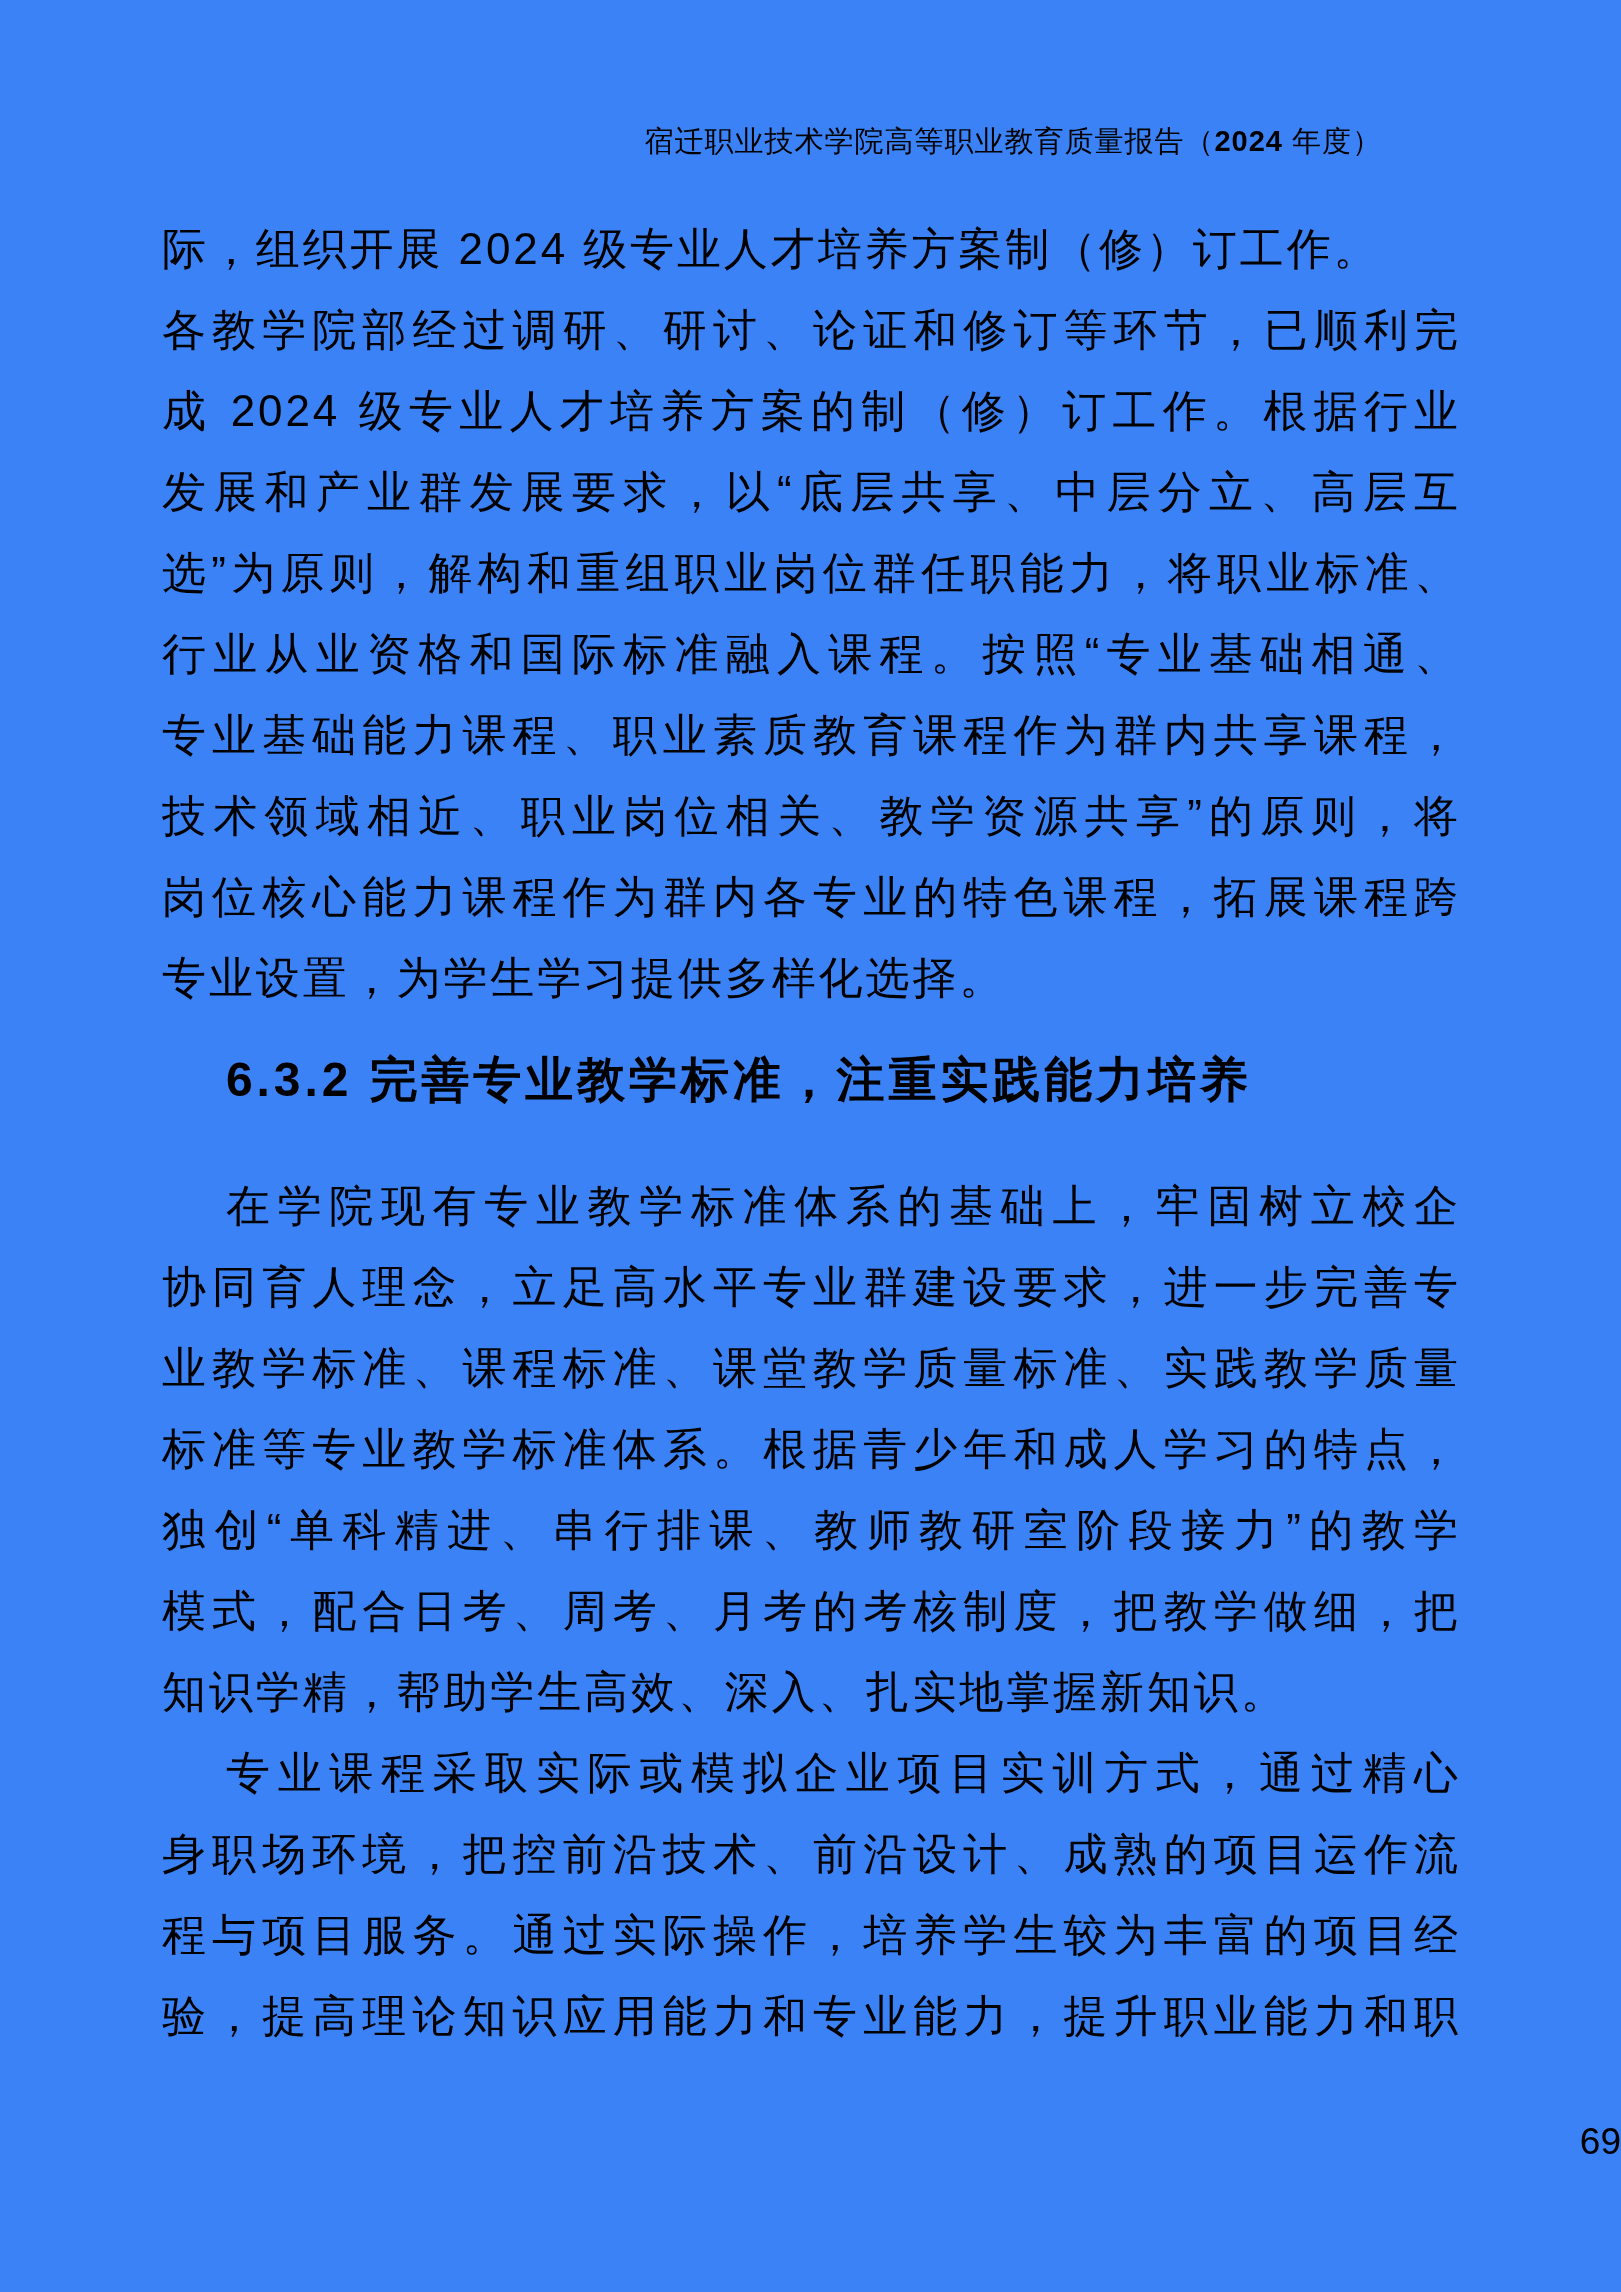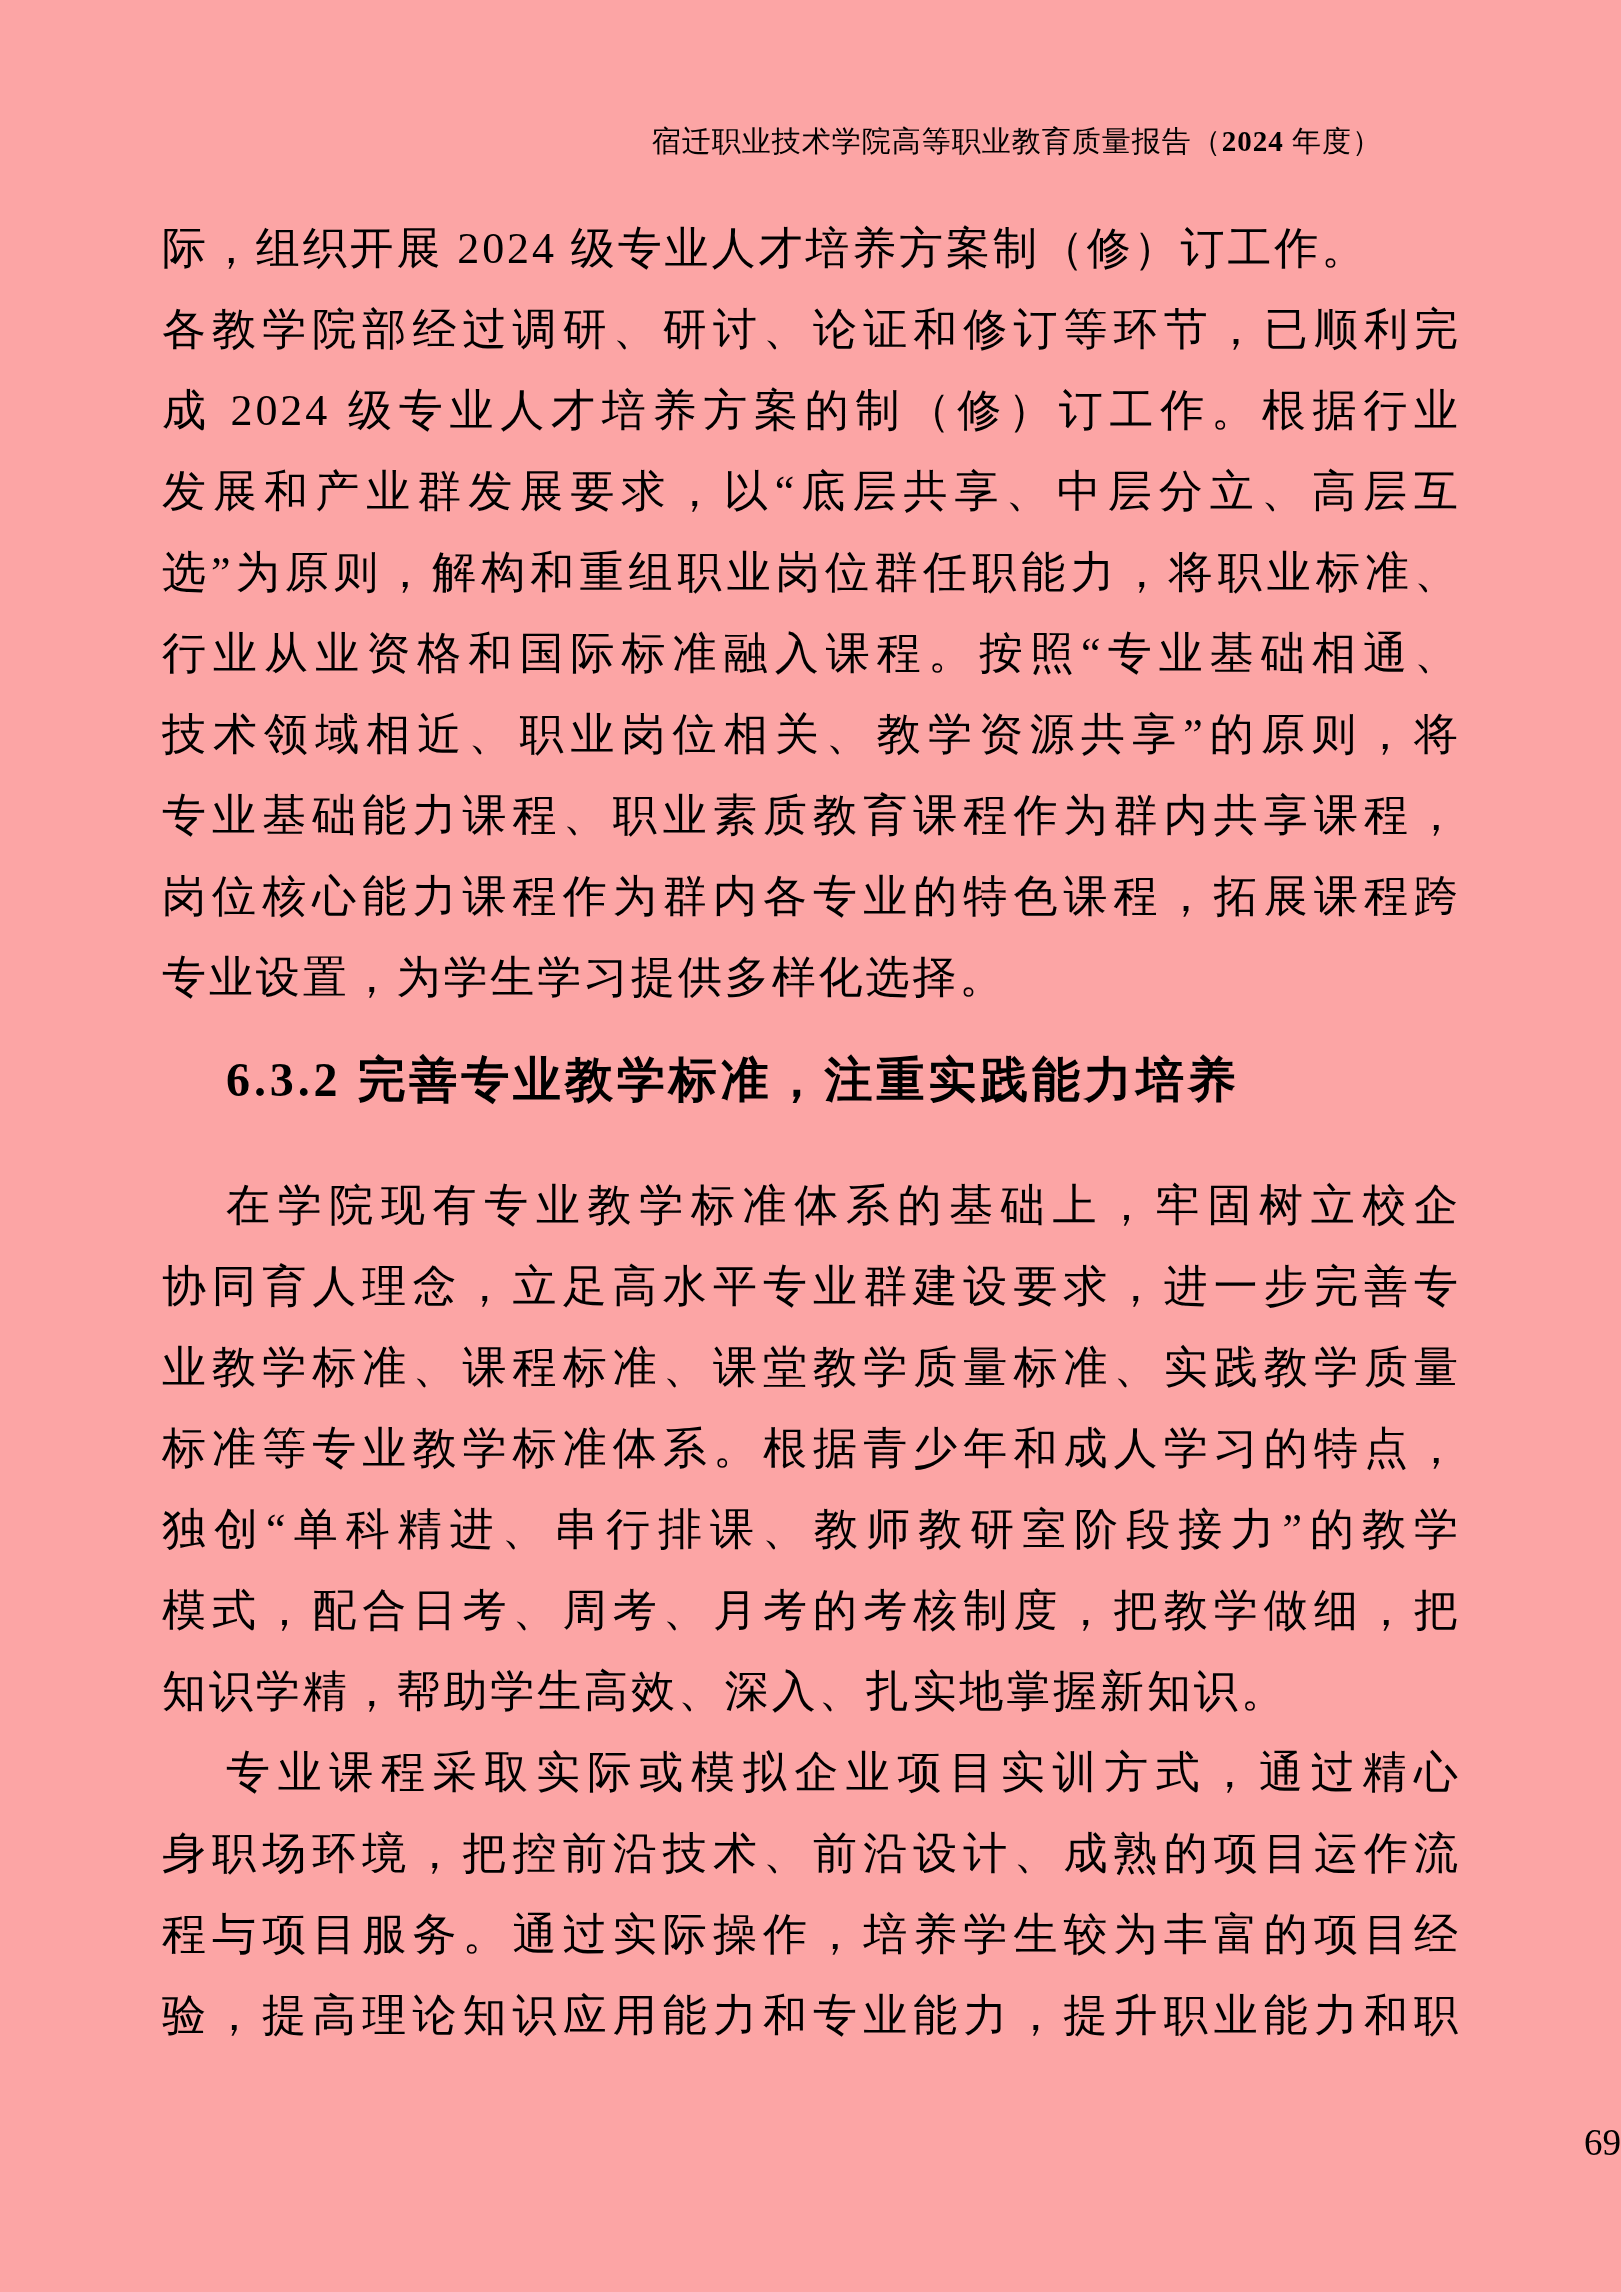--- a/index.html
+++ b/index.html
@@ -1,20 +1,20 @@
 <!DOCTYPE html>
 <html lang="zh"><head>
 <meta charset="utf-8">
 <style>
   html,body{margin:0;padding:0;background:#888;}
   .page{
     position:relative;
     width:1621px;height:2293px;
-    background:#fca5a5;
-    font-family:Liberation Serif, serif;
+    background:#3b82f6;
+    font-family:Liberation Sans, sans-serif;
     color:#000000;
     overflow:hidden;
   }
   
   .header{
     position:absolute;
     top:122px;left:0;right:239px;
     text-align:right;
     font-size:29px;
     letter-spacing:1px;
@@ -71,22 +71,22 @@
 
   <div class="textblock">
 
     <div class="lline">际，组织开展 2024 级专业人才培养方案制（修）订工作。</div>
 
     <div class="jline">各教学院部经过调研、研讨、论证和修订等环节，已顺利完</div>
     <div class="jline">成 2024 级专业人才培养方案的制（修）订工作。根据行业</div>
     <div class="jline">发展和产业群发展要求，以“底层共享、中层分立、高层互</div>
     <div class="jline">选”为原则，解构和重组职业岗位群任职能力，将职业标准、</div>
     <div class="jline">行业从业资格和国际标准融入课程。按照“专业基础相通、</div>
+    <div class="jline">专业基础能力课程、职业素质教育课程作为群内共享课程，</div>
     <div class="jline">技术领域相近、职业岗位相关、教学资源共享”的原则，将</div>
-    <div class="jline">专业基础能力课程、职业素质教育课程作为群内共享课程，</div>
     <div class="jline">岗位核心能力课程作为群内各专业的特色课程，拓展课程跨</div>
     <div class="lline">专业设置，为学生学习提供多样化选择。</div>
 
     <div class="heading">6.3.2 完善专业教学标准，注重实践能力培养</div>
 
     <div class="jline indent">在学院现有专业教学标准体系的基础上，牢固树立校企</div>
     <div class="jline">协同育人理念，立足高水平专业群建设要求，进一步完善专</div>
     <div class="jline">业教学标准、课程标准、课堂教学质量标准、实践教学质量</div>
     <div class="jline">标准等专业教学标准体系。根据青少年和成人学习的特点，</div>
     <div class="jline">独创“单科精进、串行排课、教师教研室阶段接力”的教学</div>

